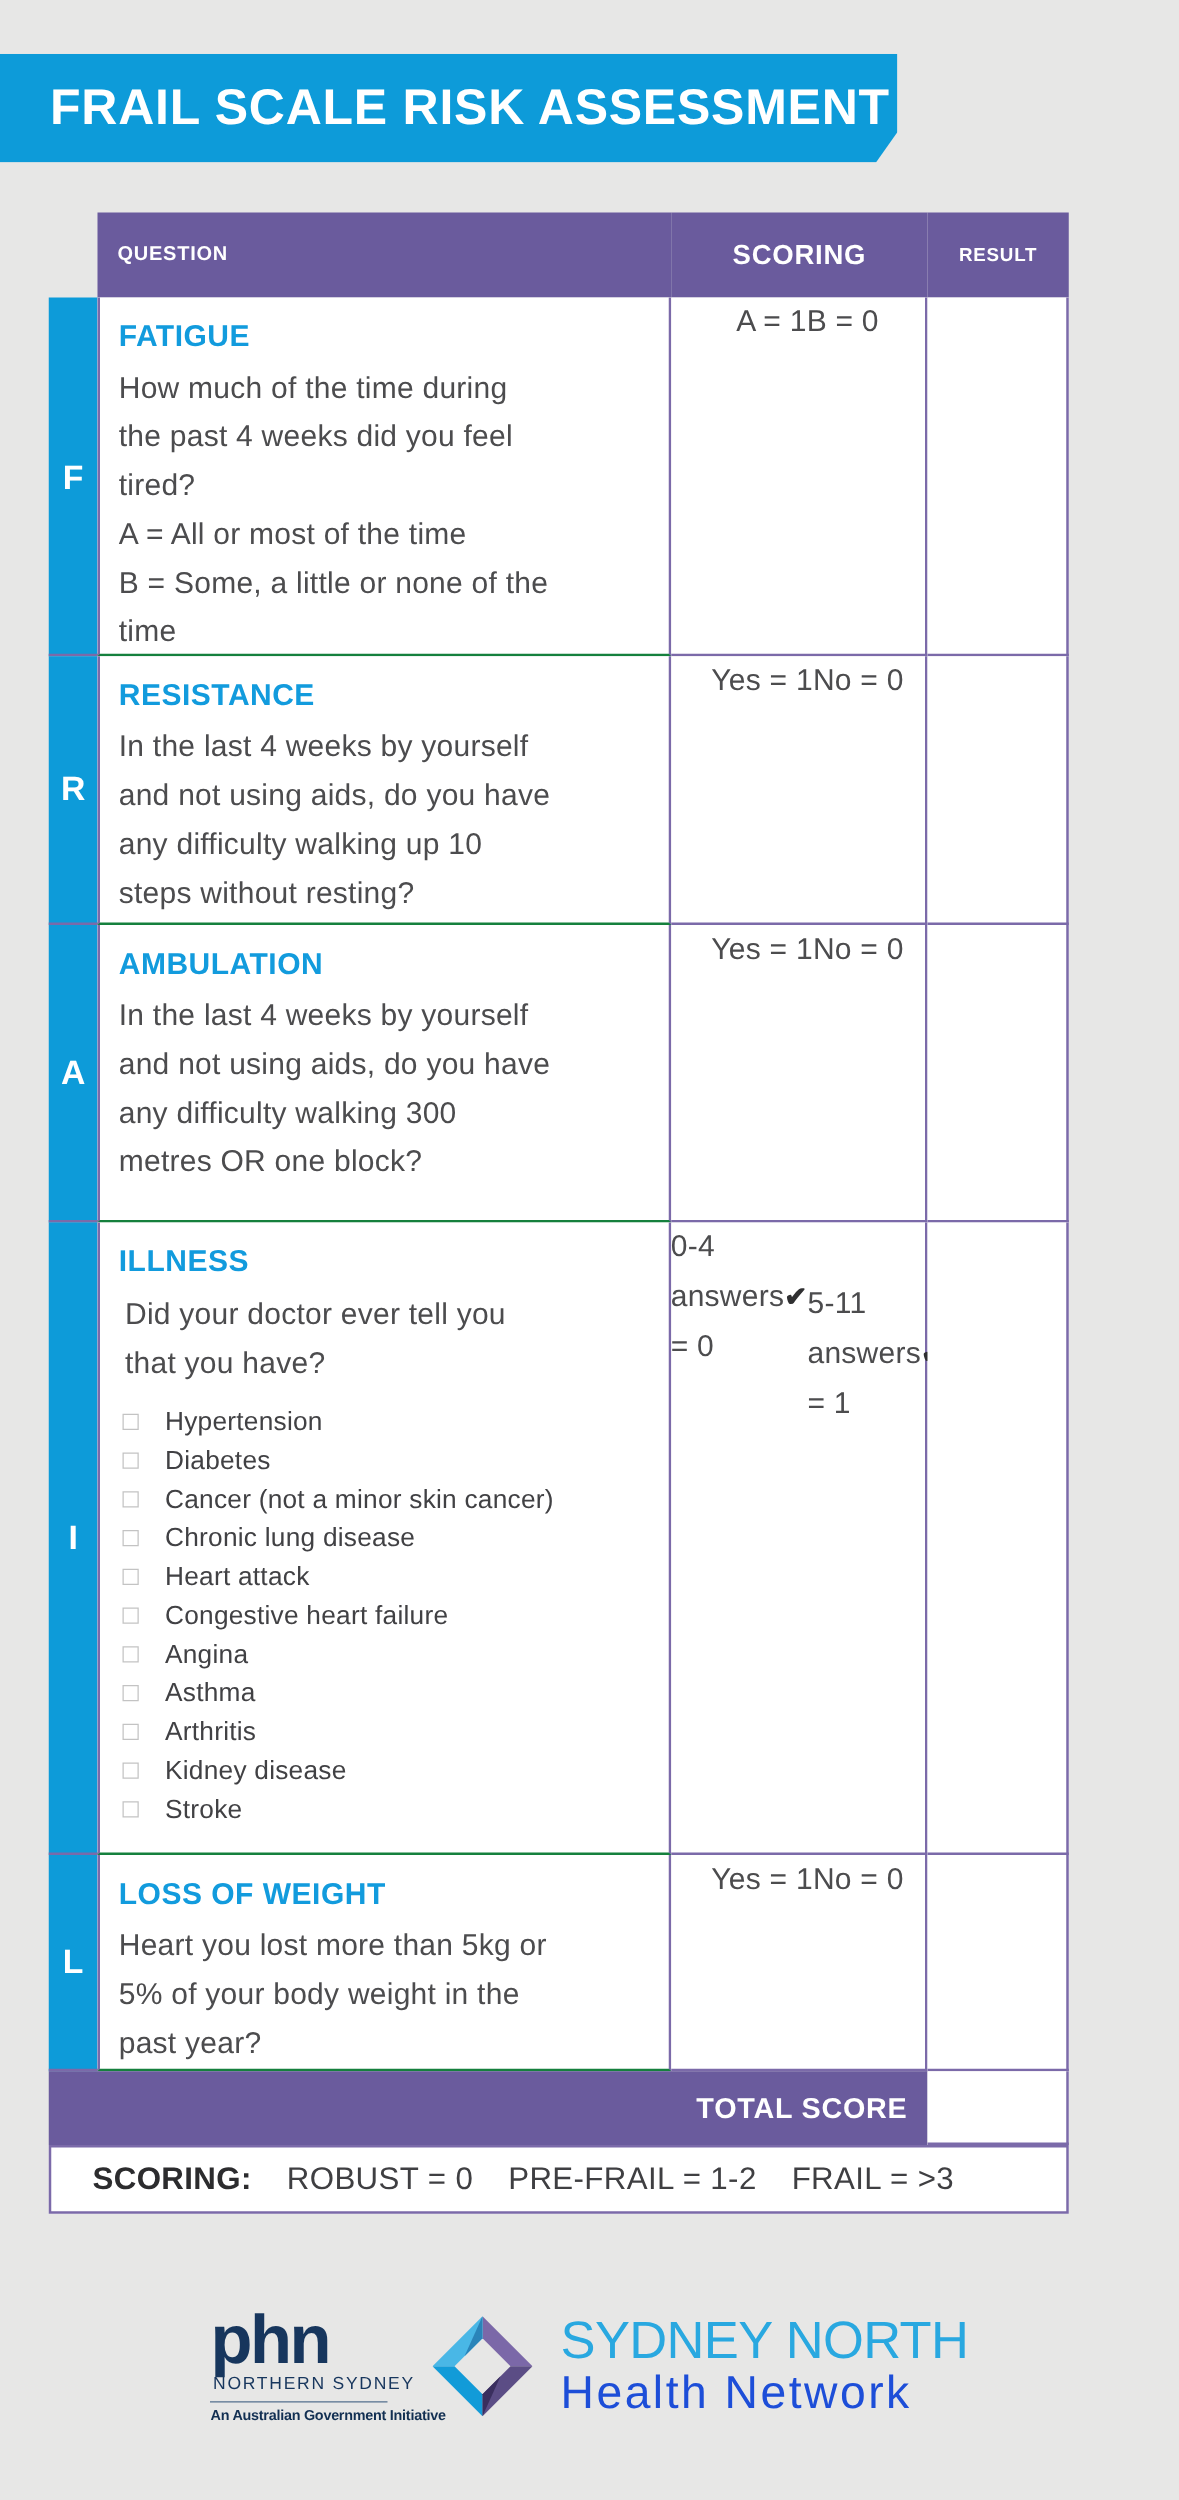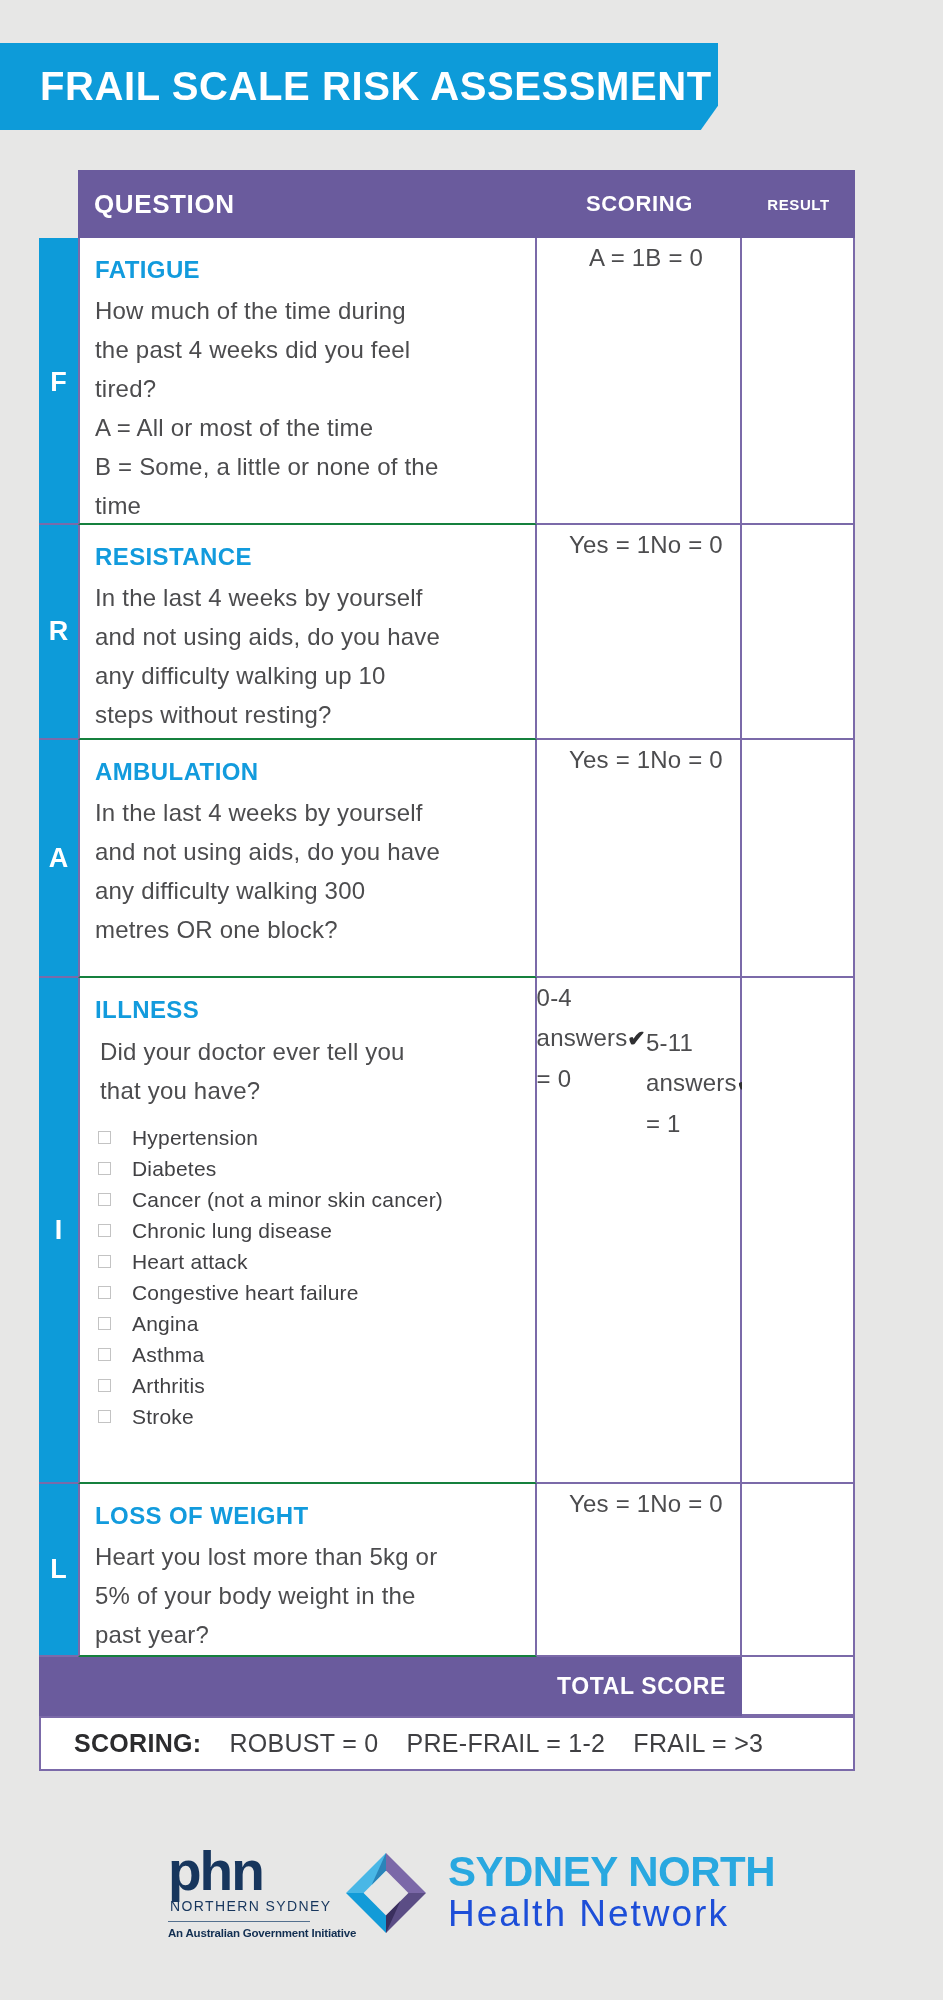--- a/index.html
+++ b/index.html
@@ -26,21 +26,21 @@
   .assessment {
     position: absolute; left: 39px; top: 170px;
     width: 816px;
     display: grid;
     grid-template-columns: 39px 459px 205px 113px;
     grid-template-rows: 68px 287px 215px 238px 506px 173px 59px 55px;
   }
   .hd { background: #6a5b9d; color: #fff; font-weight: bold;
         display: flex; align-items: center; letter-spacing: 0.6px; }
   .hd-spacer { background: transparent; }
-  .hd-question { font-size: 26px; padding-left: 16px; }
+  .hd-question { font-size: 16px; padding-left: 16px; }
   .hd-scoring  { font-size: 22px; justify-content: center; }
   .hd-result   { font-size: 15px; justify-content: center; }
 
   .letter {
     background: #0d9bd9;
     border-bottom: 2px solid #7b6aa9;
     display: flex; align-items: center; justify-content: center;
     color: #fff; font-size: 27px; font-weight: bold;
   }
   .letter.first { border-top: 3px solid transparent; }
@@ -110,21 +110,21 @@
   .phn-word { font-size: 55px; font-weight: bold; color: #17365d;
               line-height: 0.85; letter-spacing: -2px; }
   .phn-region { font-size: 14px; color: #17365d; letter-spacing: 1.4px;
                 margin: 3px 0 0 2px; white-space: nowrap; }
   .phn-divider { height: 1px; background: #54708e; margin: 7px 0 5px; border: 0; }
   .phn-tagline { font-size: 11.5px; font-weight: bold; color: #122f52;
                  letter-spacing: -0.2px; white-space: nowrap; }
   .snhn { display: flex; align-items: center; gap: 22px; }
   .snhn-diamond { width: 80px; height: 80px; }
   .snhn-text { display: flex; flex-direction: column; }
-  .snhn-1 { font-size: 42px; font-weight: bold; color: #29a8e0;
+  .snhn-1 { font-size: 42px; font-weight: normal; color: #29a8e0;
             letter-spacing: -0.5px; line-height: 1.0; }
   .snhn-2 { font-size: 37px; font-weight: normal; color: #1d4ed8;
             letter-spacing: 2px; line-height: 1.15; }
 </style>
 </head>
 <body>
 
 <div class="banner">
   <div class="banner-title">FRAIL SCALE RISK ASSESSMENT</div>
 </div>
@@ -216,20 +216,24 @@
           <span class="checkbox"></span>
           <span>Angina</span>
         </li>
       <li class="ill-item">
           <span class="checkbox"></span>
           <span>Asthma</span>
         </li>
       <li class="ill-item">
           <span class="checkbox"></span>
           <span>Arthritis</span>
+        </li>
+      <li class="ill-item">
+          <span class="checkbox"></span>
+          <span>Kidney disease</span>
         </li>
       <li class="ill-item">
           <span class="checkbox"></span>
           <span>Stroke</span>
         </li>
     </ul>
   </div>
   <div class="s">
     <div class="s-block">
       <div class="s-line"><span>0-4 answers</span><span class="mark">✔</span></div>

